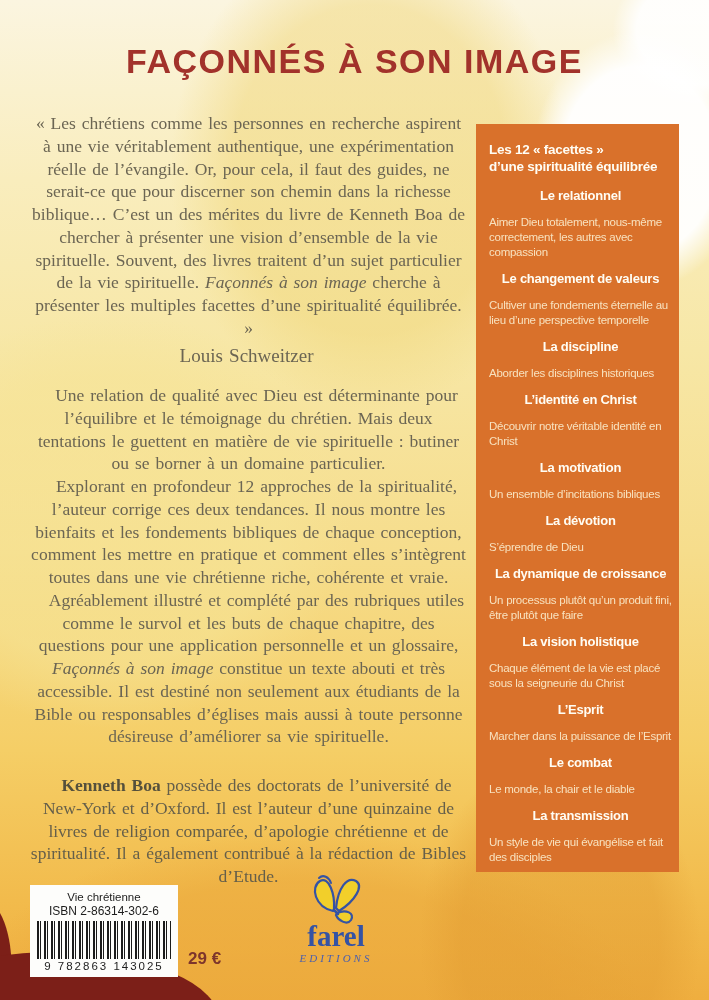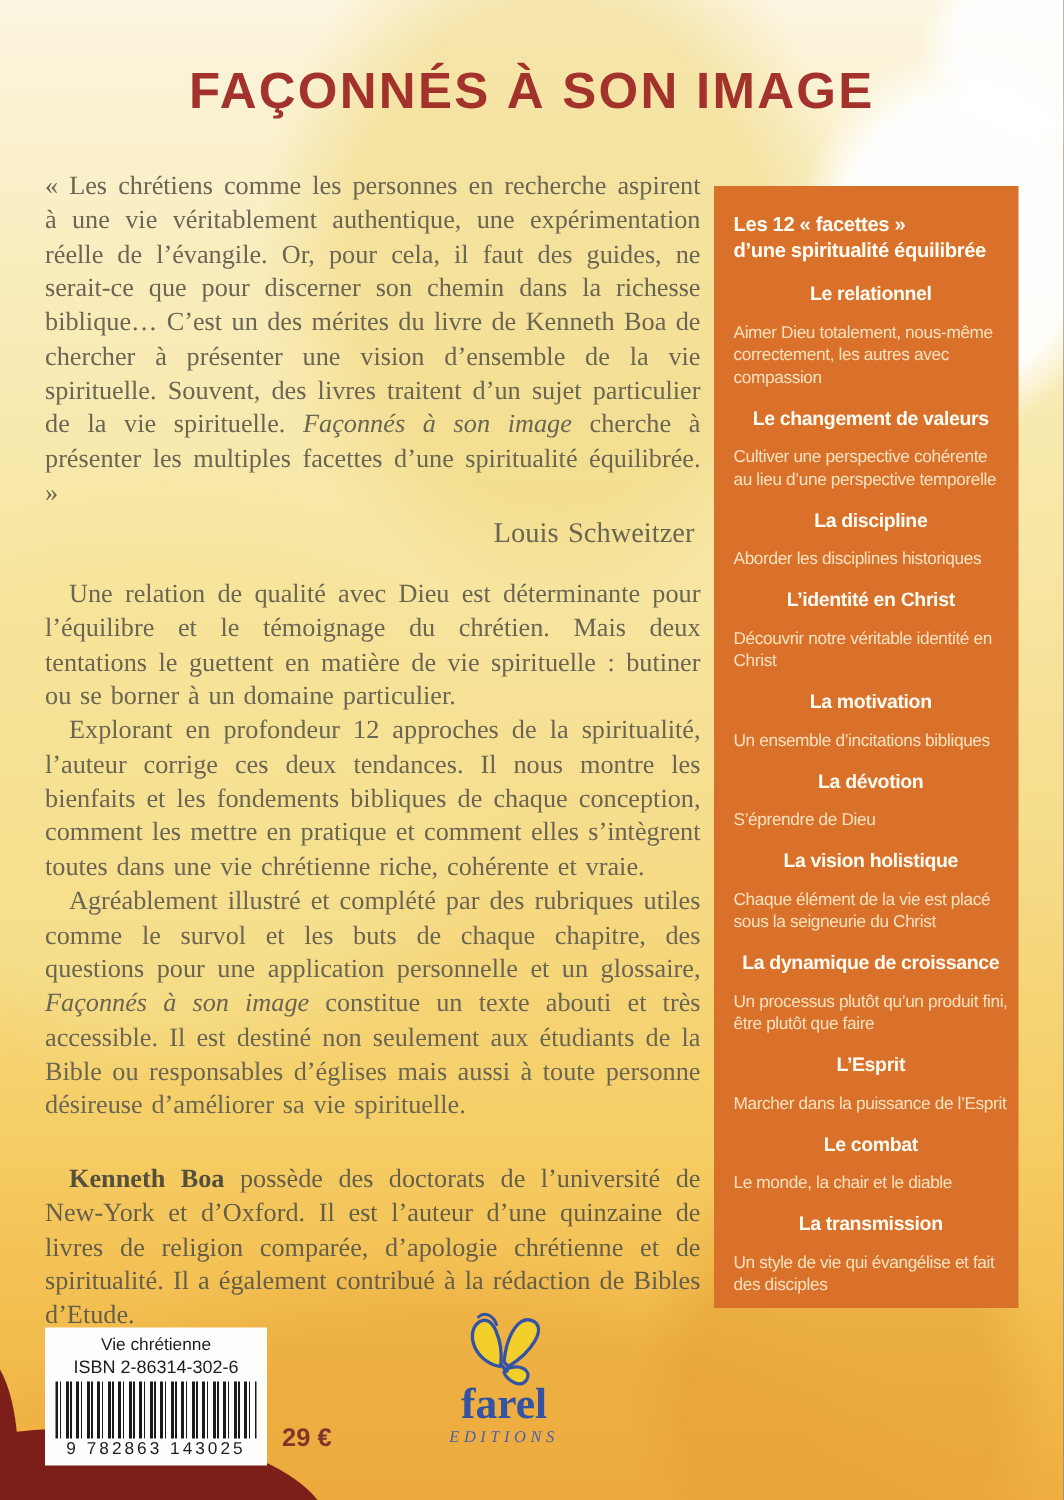--- a/index.html
+++ b/index.html
@@ -30,21 +30,21 @@
     font-family:"Liberation Sans", sans-serif;
     font-size:34px;font-weight:700;letter-spacing:1.5px;
     color:#A2322B;
   }
 
   .left-col{
     position:absolute;left:30px;top:112px;width:437px;z-index:2;
     color:#6B6553;font-size:17.5px;line-height:1.3;
     text-align:justify;word-spacing:1.5px;
   }
-  .left-col p{margin:0;}
+  .left-col p{margin:0;text-align:center;}
   .quote{margin-bottom:2px !important;}
   .attribution{text-align:right;font-size:19px;margin:4px 4px 16px 0 !important;}
   .body-para{text-indent:16px;}
   .bio{margin-top:26px !important;text-indent:16px;color:#655F4A;}
   .bio b{color:#55503C;}
 
   .sidebar{
     position:absolute;left:476px;top:124px;width:203px;height:748px;
     box-sizing:border-box;z-index:2;
     background:#D9712B;
@@ -118,45 +118,45 @@
       <div>Les 12 « facettes »</div>
       <div>d’une spiritualité équilibrée</div>
     </div>
     <div id="sidebar-items">
         <div class="sb-item">
           <div class="sb-title">Le relationnel</div>
           <div class="sb-desc">Aimer Dieu totalement, nous-même correctement, les autres avec compassion</div>
         </div>
         <div class="sb-item">
           <div class="sb-title">Le changement de valeurs</div>
-          <div class="sb-desc">Cultiver une perspective cohérente au lieu d’une perspective temporelle</div>
+          <div class="sb-desc">Cultiver une fondements éternelle au lieu d’une perspective temporelle</div>
         </div>
         <div class="sb-item">
           <div class="sb-title">La discipline</div>
           <div class="sb-desc">Aborder les disciplines historiques</div>
         </div>
         <div class="sb-item">
           <div class="sb-title">L’identité en Christ</div>
           <div class="sb-desc">Découvrir notre véritable identité en Christ</div>
         </div>
         <div class="sb-item">
           <div class="sb-title">La motivation</div>
           <div class="sb-desc">Un ensemble d’incitations bibliques</div>
         </div>
         <div class="sb-item">
           <div class="sb-title">La dévotion</div>
           <div class="sb-desc">S’éprendre de Dieu</div>
         </div>
         <div class="sb-item">
+          <div class="sb-title">La dynamique de croissance</div>
+          <div class="sb-desc">Un processus plutôt qu’un produit fini, être plutôt que faire</div>
+        </div>
+        <div class="sb-item">
           <div class="sb-title">La vision holistique</div>
           <div class="sb-desc">Chaque élément de la vie est placé sous la seigneurie du Christ</div>
-        </div>
-        <div class="sb-item">
-          <div class="sb-title">La dynamique de croissance</div>
-          <div class="sb-desc">Un processus plutôt qu’un produit fini, être plutôt que faire</div>
         </div>
         <div class="sb-item">
           <div class="sb-title">L’Esprit</div>
           <div class="sb-desc">Marcher dans la puissance de l’Esprit</div>
         </div>
         <div class="sb-item">
           <div class="sb-title">Le combat</div>
           <div class="sb-desc">Le monde, la chair et le diable</div>
         </div>
         <div class="sb-item">

